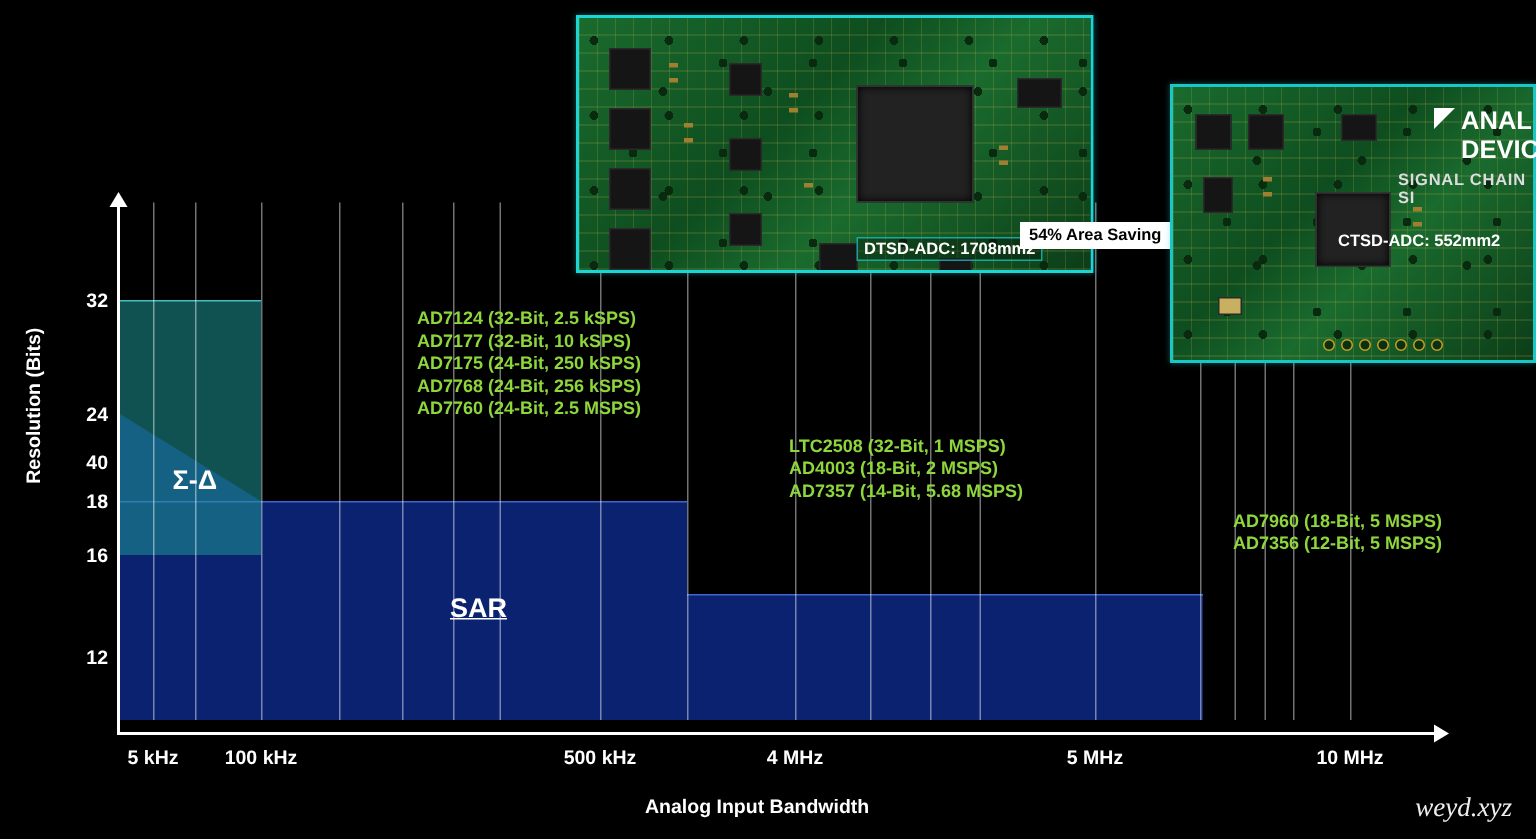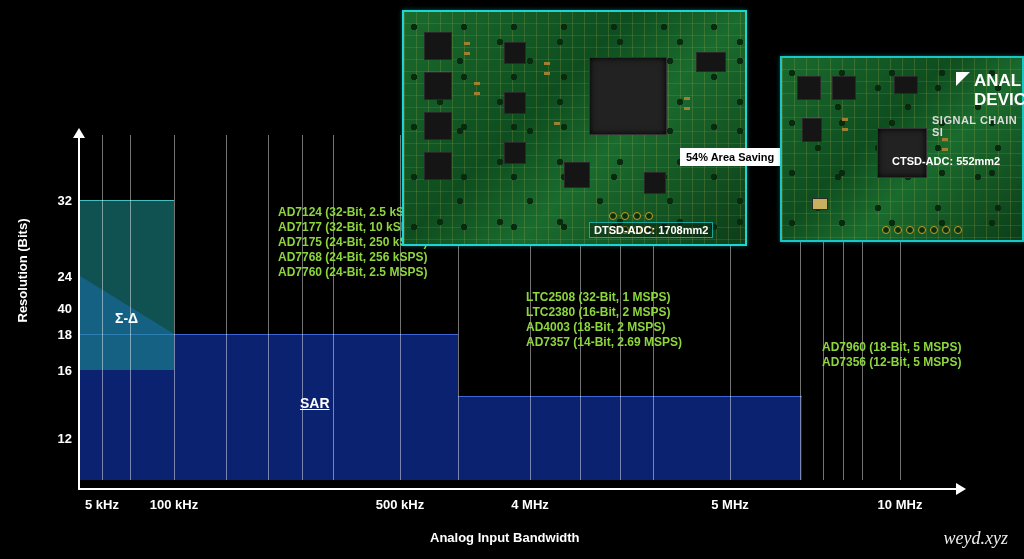--- a/index.html
+++ b/index.html
@@ -96,21 +96,21 @@
     background: rgba(15,45,150,0.75);
     border-top: 1px solid rgba(90,130,255,0.7);
   }
   .region-sd {
     position: absolute;
     background: rgba(30,150,150,0.55);
     border-top: 1px solid rgba(80,220,220,0.8);
   }
   .region-label {
     position: absolute;
-    font-size: 14px;
+    font-size: 18px;
     font-weight: bold;
     color: #fff;
   }
   .part-list {
     position: absolute;
     font-size: 12px;
     font-weight: bold;
     color: #8dd63c;
     line-height: 1.25;
   }
@@ -300,30 +300,29 @@
 
 <div class="part-list" style="left:278px; top:205px;">
   <div>AD7124 (32-Bit, 2.5 kSPS)</div>
   <div>AD7177 (32-Bit, 10 kSPS)</div>
   <div>AD7175 (24-Bit, 250 kSPS)</div>
   <div>AD7768 (24-Bit, 256 kSPS)</div>
   <div>AD7760 (24-Bit, 2.5 MSPS)</div>
 </div>
 <div class="part-list" style="left:526px; top:290px;">
   <div>LTC2508 (32-Bit, 1 MSPS)</div>
-  <div>LTC2380 (16-Bit, 2 MSPS)</div>
   <div>AD4003 (18-Bit, 2 MSPS)</div>
-  <div>AD7357 (14-Bit, 2.69 MSPS)</div>
+  <div>AD7357 (14-Bit, 5.68 MSPS)</div>
 </div>
 <div class="part-list" style="left:822px; top:340px;">
   <div>AD7960 (18-Bit, 5 MSPS)</div>
   <div>AD7356 (12-Bit, 5 MSPS)</div>
 </div>
 
-<div class="pcb" style="left:402px; top:10px; width:345px; height:236px;">
+<div class="pcb" style="left:384px; top:10px; width:345px; height:172px;">
   <div class="pcb-body">
     <div class="chip-big" style="left:185px; top:45px; width:78px; height:78px;"></div>
     <div class="chip-sm" style="left:20px; top:20px; width:28px; height:28px;"></div>
     <div class="chip-sm" style="left:20px; top:60px; width:28px; height:28px;"></div>
     <div class="chip-sm" style="left:20px; top:100px; width:28px; height:28px;"></div>
     <div class="chip-sm" style="left:20px; top:140px; width:28px; height:28px;"></div>
     <div class="chip-sm" style="left:100px; top:30px; width:22px; height:22px;"></div>
     <div class="chip-sm" style="left:100px; top:80px; width:22px; height:22px;"></div>
     <div class="chip-sm" style="left:100px; top:130px; width:22px; height:22px;"></div>
     <div class="chip-sm" style="left:160px; top:150px; width:26px; height:26px;"></div>

